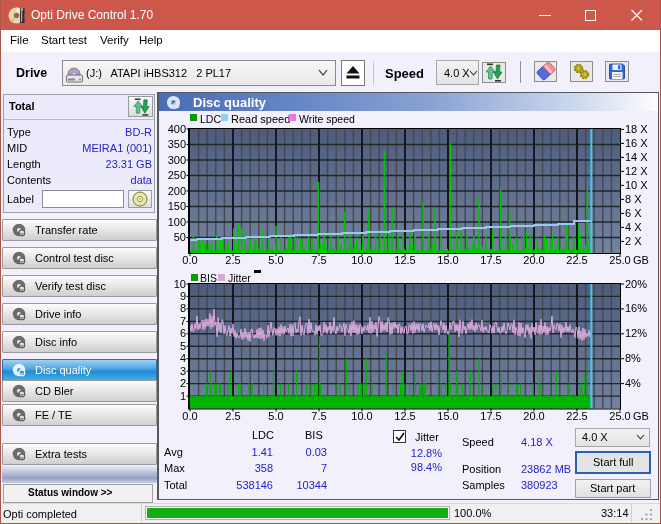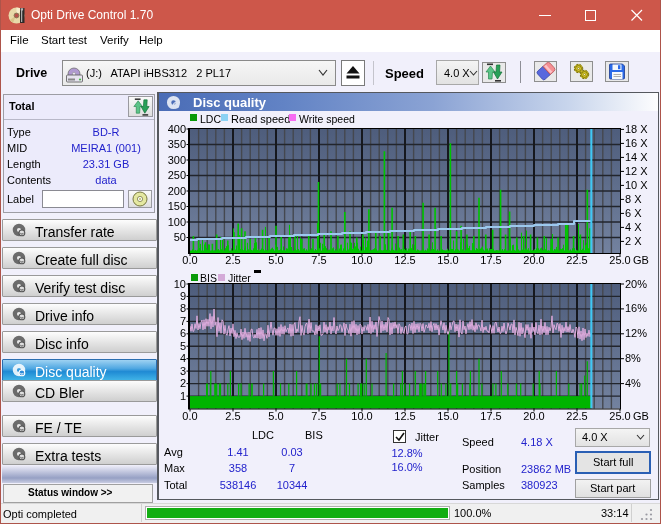--- a/index.html
+++ b/index.html
@@ -7,28 +7,28 @@
 .abs { position:absolute; }
 .b { font-weight:bold; }
 .lbl { font-size:11px; color:#000; white-space:nowrap; }
 #titlebar { left:0; top:0; width:661px; height:30px; background:#cd574a; }
 #winborder { left:0; top:0; width:661px; height:524px; border:1px solid #ad544a; border-top:none; pointer-events:none; z-index:50; }
 #menubar { left:1px; top:30px; width:659px; height:22px; background:#fff; }
 .menuitem { position:absolute; top:34px; font-size:11.5px; color:#000; }
 #toolbar { left:1px; top:52px; width:659px; height:40px; background:#f1f0fb; }
 #discpanel { left:3px; top:94px; width:152px; height:119px; background:#ecebfb; border:1px solid #9d9da4; }
 .sbtn { position:absolute; left:2px; width:155px; height:22px; background:linear-gradient(#fdfdfd,#e8e8e8 45%,#cfcfcf); border:1px solid #9a9a9a; border-radius:1px; }
-.sbtn .txt { position:absolute; left:32px; top:4px; font-size:14px; color:#000; }
+.sbtn .txt { position:absolute; left:32px; top:4px; font-size:11px; color:#000; }
 .sbtn.sel { background:linear-gradient(#9ed2f2,#51a8e2 42%,#1f8ad4 58%,#3fb2e6 100%); border-color:#2a6db0; }
 .sbtn.sel .txt { color:#fff; }
 #mainpanel { left:157px; top:92px; width:502px; height:408px; background:#f1f0fb; border:1px solid #55585e; border-left-width:2px; }
 #phead { left:159px; top:93px; width:499px; height:18px; background:linear-gradient(90deg,#4a6cb6 0%,#6283c5 25%,#8ba3d4 55%,#c8d5ec 82%,#fdfdfe 100%); }
 svg text { font-family:"Liberation Sans", sans-serif; fill:#000; }
 .swatch { position:absolute; width:7px; height:7px; }
-.statv { position:absolute; font-size:11px; color:#2222cc; text-align:center; white-space:nowrap; }
+.statv { position:absolute; font-size:11px; color:#2222cc; text-align:right; white-space:nowrap; }
 .statl { position:absolute; font-size:11px; color:#000; white-space:nowrap; }
 </style></head>
 <body>
 <div class="abs" id="titlebar"></div>
 <svg class="abs" style="left:8px;top:6px" width="19" height="19" viewBox="0 0 19 19">
  <circle cx="8.5" cy="9.5" r="8" fill="#e8d9a8"></circle>
  <path d="M8.5 1.5 A8 8 0 0 1 14 3.6 L10.5 7.6 A2.6 2.6 0 0 0 8.5 6.9 Z" fill="#f6eecd"></path>
  <path d="M2 14 A8 8 0 0 0 5 16.8 L7 12 A2.6 2.6 0 0 1 6 11 Z" fill="#d9c48a"></path>
  <circle cx="8.5" cy="9.5" r="2.4" fill="#b8524a" stroke="#887755" stroke-width="1"></circle>
  <rect x="12" y="2" width="4.5" height="15" fill="#2e2a28"></rect>
@@ -142,21 +142,21 @@
     <path d="M9.2 10.6 A1.4 1.4 0 0 0 12 10.6" fill="none" stroke="#555" stroke-width="1"></path>
   </svg>
   <div class="txt">Transfer rate</div>
   </div>
 <div class="sbtn" style="top:247px">
   <svg style="position:absolute;left:9px;top:3px" width="14" height="14" viewBox="0 0 15 15">
     <path d="M7.5 0.8 A6.7 6.7 0 1 0 7.5 14.2 A6.7 6.7 0 1 0 7.5 0.8 M7.5 5.3 A2.2 2.2 0 1 1 7.5 9.7 A2.2 2.2 0 1 1 7.5 5.3" fill="#555" fill-rule="evenodd" opacity="0.85"></path>
     <circle cx="10.6" cy="10.6" r="3.1" fill="#e0e0e0" stroke="#555" stroke-width="1.2"></circle>
     <path d="M9.2 10.6 A1.4 1.4 0 0 0 12 10.6" fill="none" stroke="#555" stroke-width="1"></path>
   </svg>
-  <div class="txt">Create full disc</div>
+  <div class="txt">Control test disc</div>
   </div>
 <div class="sbtn" style="top:275px">
   <svg style="position:absolute;left:9px;top:3px" width="14" height="14" viewBox="0 0 15 15">
     <path d="M7.5 0.8 A6.7 6.7 0 1 0 7.5 14.2 A6.7 6.7 0 1 0 7.5 0.8 M7.5 5.3 A2.2 2.2 0 1 1 7.5 9.7 A2.2 2.2 0 1 1 7.5 5.3" fill="#555" fill-rule="evenodd" opacity="0.85"></path>
     <circle cx="10.6" cy="10.6" r="3.1" fill="#e0e0e0" stroke="#555" stroke-width="1.2"></circle>
     <path d="M9.2 10.6 A1.4 1.4 0 0 0 12 10.6" fill="none" stroke="#555" stroke-width="1"></path>
   </svg>
   <div class="txt">Verify test disc</div>
   </div>
 <div class="sbtn" style="top:303px">
@@ -184,21 +184,21 @@
   <div class="txt">Disc quality</div>
   </div>
 <div class="sbtn" style="top:380px">
   <svg style="position:absolute;left:9px;top:3px" width="14" height="14" viewBox="0 0 15 15">
     <path d="M7.5 0.8 A6.7 6.7 0 1 0 7.5 14.2 A6.7 6.7 0 1 0 7.5 0.8 M7.5 5.3 A2.2 2.2 0 1 1 7.5 9.7 A2.2 2.2 0 1 1 7.5 5.3" fill="#555" fill-rule="evenodd" opacity="0.85"></path>
     <circle cx="10.6" cy="10.6" r="3.1" fill="#e0e0e0" stroke="#555" stroke-width="1.2"></circle>
     <path d="M9.2 10.6 A1.4 1.4 0 0 0 12 10.6" fill="none" stroke="#555" stroke-width="1"></path>
   </svg>
   <div class="txt">CD Bler</div>
   </div>
-<div class="sbtn" style="top:415px">
+<div class="sbtn" style="top:404px">
   <svg style="position:absolute;left:9px;top:3px" width="14" height="14" viewBox="0 0 15 15">
     <path d="M7.5 0.8 A6.7 6.7 0 1 0 7.5 14.2 A6.7 6.7 0 1 0 7.5 0.8 M7.5 5.3 A2.2 2.2 0 1 1 7.5 9.7 A2.2 2.2 0 1 1 7.5 5.3" fill="#555" fill-rule="evenodd" opacity="0.85"></path>
     <circle cx="10.6" cy="10.6" r="3.1" fill="#e0e0e0" stroke="#555" stroke-width="1.2"></circle>
     <path d="M9.2 10.6 A1.4 1.4 0 0 0 12 10.6" fill="none" stroke="#555" stroke-width="1"></path>
   </svg>
   <div class="txt">FE / TE</div>
   </div>
 <div class="sbtn" style="top:443px">
   <svg style="position:absolute;left:9px;top:3px" width="14" height="14" viewBox="0 0 15 15">
     <path d="M7.5 0.8 A6.7 6.7 0 1 0 7.5 14.2 A6.7 6.7 0 1 0 7.5 0.8 M7.5 5.3 A2.2 2.2 0 1 1 7.5 9.7 A2.2 2.2 0 1 1 7.5 5.3" fill="#555" fill-rule="evenodd" opacity="0.85"></path>
@@ -515,21 +515,21 @@
 <div class="statl" style="left:164px;top:479px">Total</div>
 <div class="statv" style="left:203px;top:479px;width:70px">538146</div>
 <div class="statv" style="left:257px;top:479px;width:70px">10344</div>
 
 <div class="abs" style="left:393px;top:430px;width:13px;height:13px;background:#fff;border:1px solid #333"></div>
 <svg class="abs" style="left:395px;top:432px" width="11" height="10">
     <path d="M1 5 L4 8 L9 1" stroke="#111" stroke-width="1.6" fill="none"></path>
   </svg>
 <div class="statl" style="left:415px;top:431px">Jitter</div>
 <div class="statv" style="left:372px;top:447px;width:70px">12.8%</div>
-<div class="statv" style="left:372px;top:461px;width:70px">16.0%</div>
+<div class="statv" style="left:372px;top:461px;width:70px">98.4%</div>
 
 <div class="statl" style="left:462px;top:436px">Speed</div>
 <div class="statv" style="left:521px;top:436px;text-align:left">4.18 X</div>
 <div class="statl" style="left:462px;top:463px">Position</div>
 <div class="statv" style="left:521px;top:463px;text-align:right">23862 MB</div>
 <div class="statl" style="left:462px;top:479px">Samples</div>
 <div class="statv" style="left:521px;top:479px;text-align:left">380923</div>
 
 <div class="abs" style="left:575px;top:428px;width:75px;height:19px;background:linear-gradient(#f4f4f4,#e2e2e2);border:1px solid #a8a8a8"></div>
 <div class="abs lbl" style="left:582px;top:431px">4.0 X</div>

